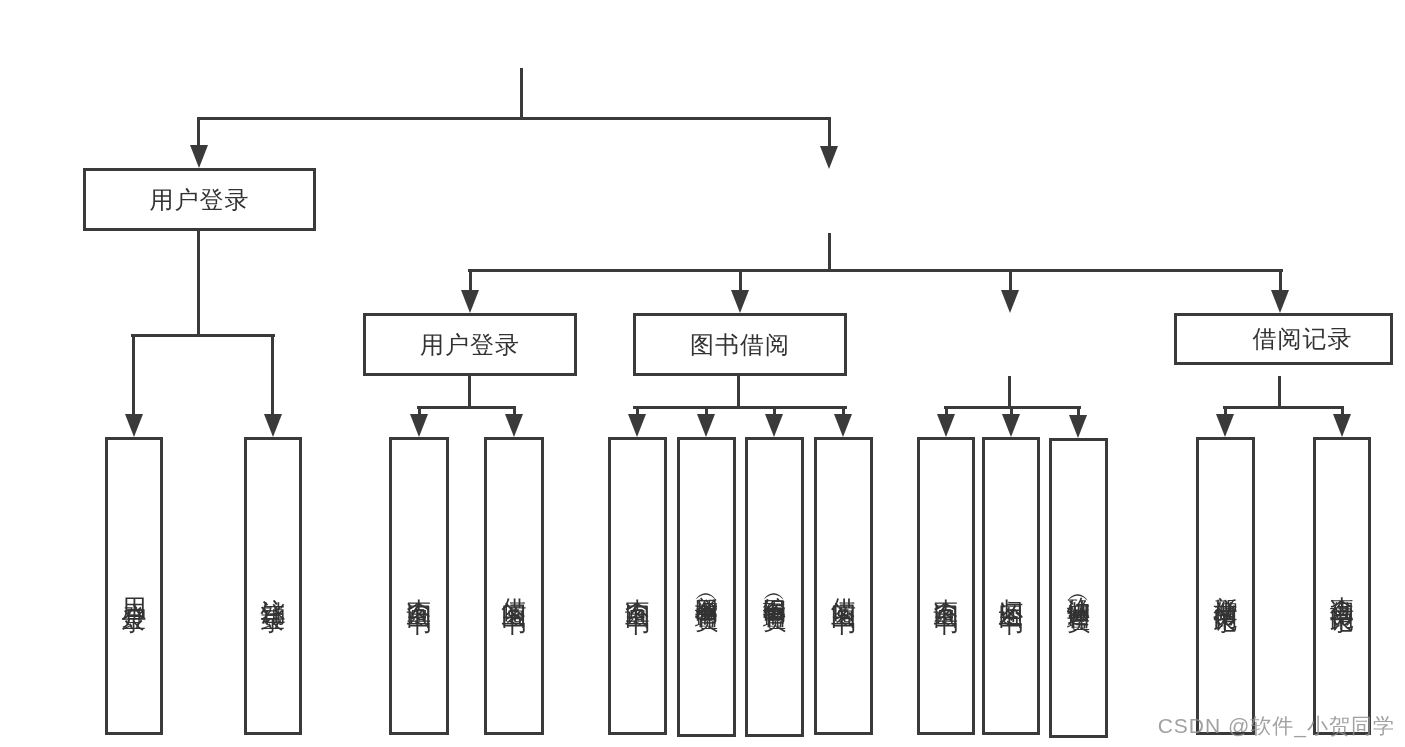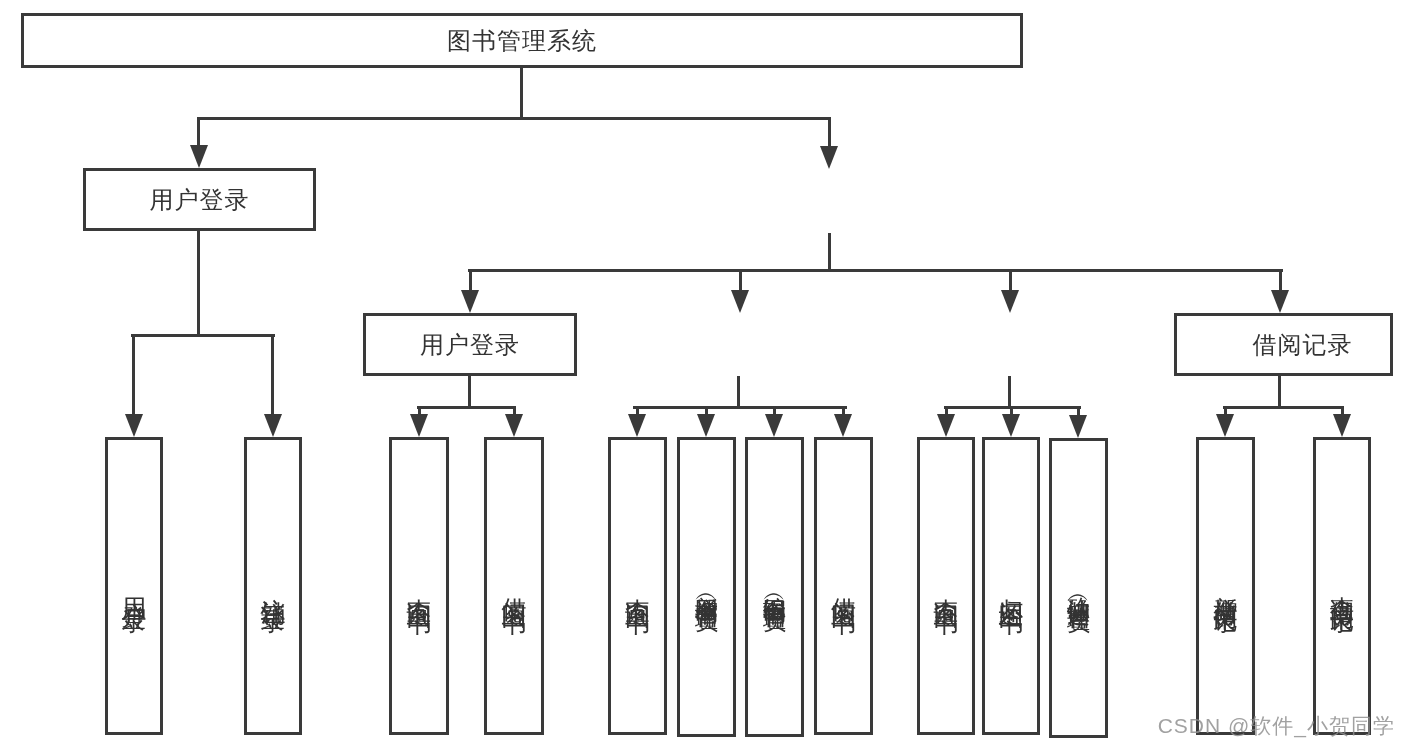--- a/index.html
+++ b/index.html
@@ -26,36 +26,36 @@
     position:absolute;top:712px;right:10px;z-index:10;
     font-size:21px;color:rgba(145,145,145,0.85);letter-spacing:1px;
     white-space:nowrap;
   }
 </style>
 </head>
 <body>
 
 <div id="stage">
 
-  <div class="node hnode" style="left:21px;top:13px;width:1002px;height:55px;">
-    <span>图书管理系统</span>
-  </div>
 
   <div class="node hnode" style="left:83px;top:168px;width:233px;height:63px;">
     <span>用户登录</span>
   </div>
 
 
   <div class="node hnode" style="left:363px;top:313px;width:214px;height:63px;">
     <span>用户登录</span>
   </div>
 
+  <div class="node hnode" style="left:633px;top:313px;width:214px;height:63px;">
+    <span>图书借阅</span>
+  </div>
 
 
-  <div class="node hnode" style="left:1174px;top:313px;width:219px;height:63px;padding-left:38px;">
+  <div class="node hnode" style="left:1174px;top:313px;width:219px;height:52px;padding-left:38px;">
     <span>借阅记录</span>
   </div>
 
   <div class="node vnode" style="left:105px;top:437px;width:58px;height:298px;">
     <span>用户登录</span>
   </div>
   <div class="node vnode" style="left:244px;top:437px;width:58px;height:298px;">
     <span>注销登录</span>
   </div>
 

